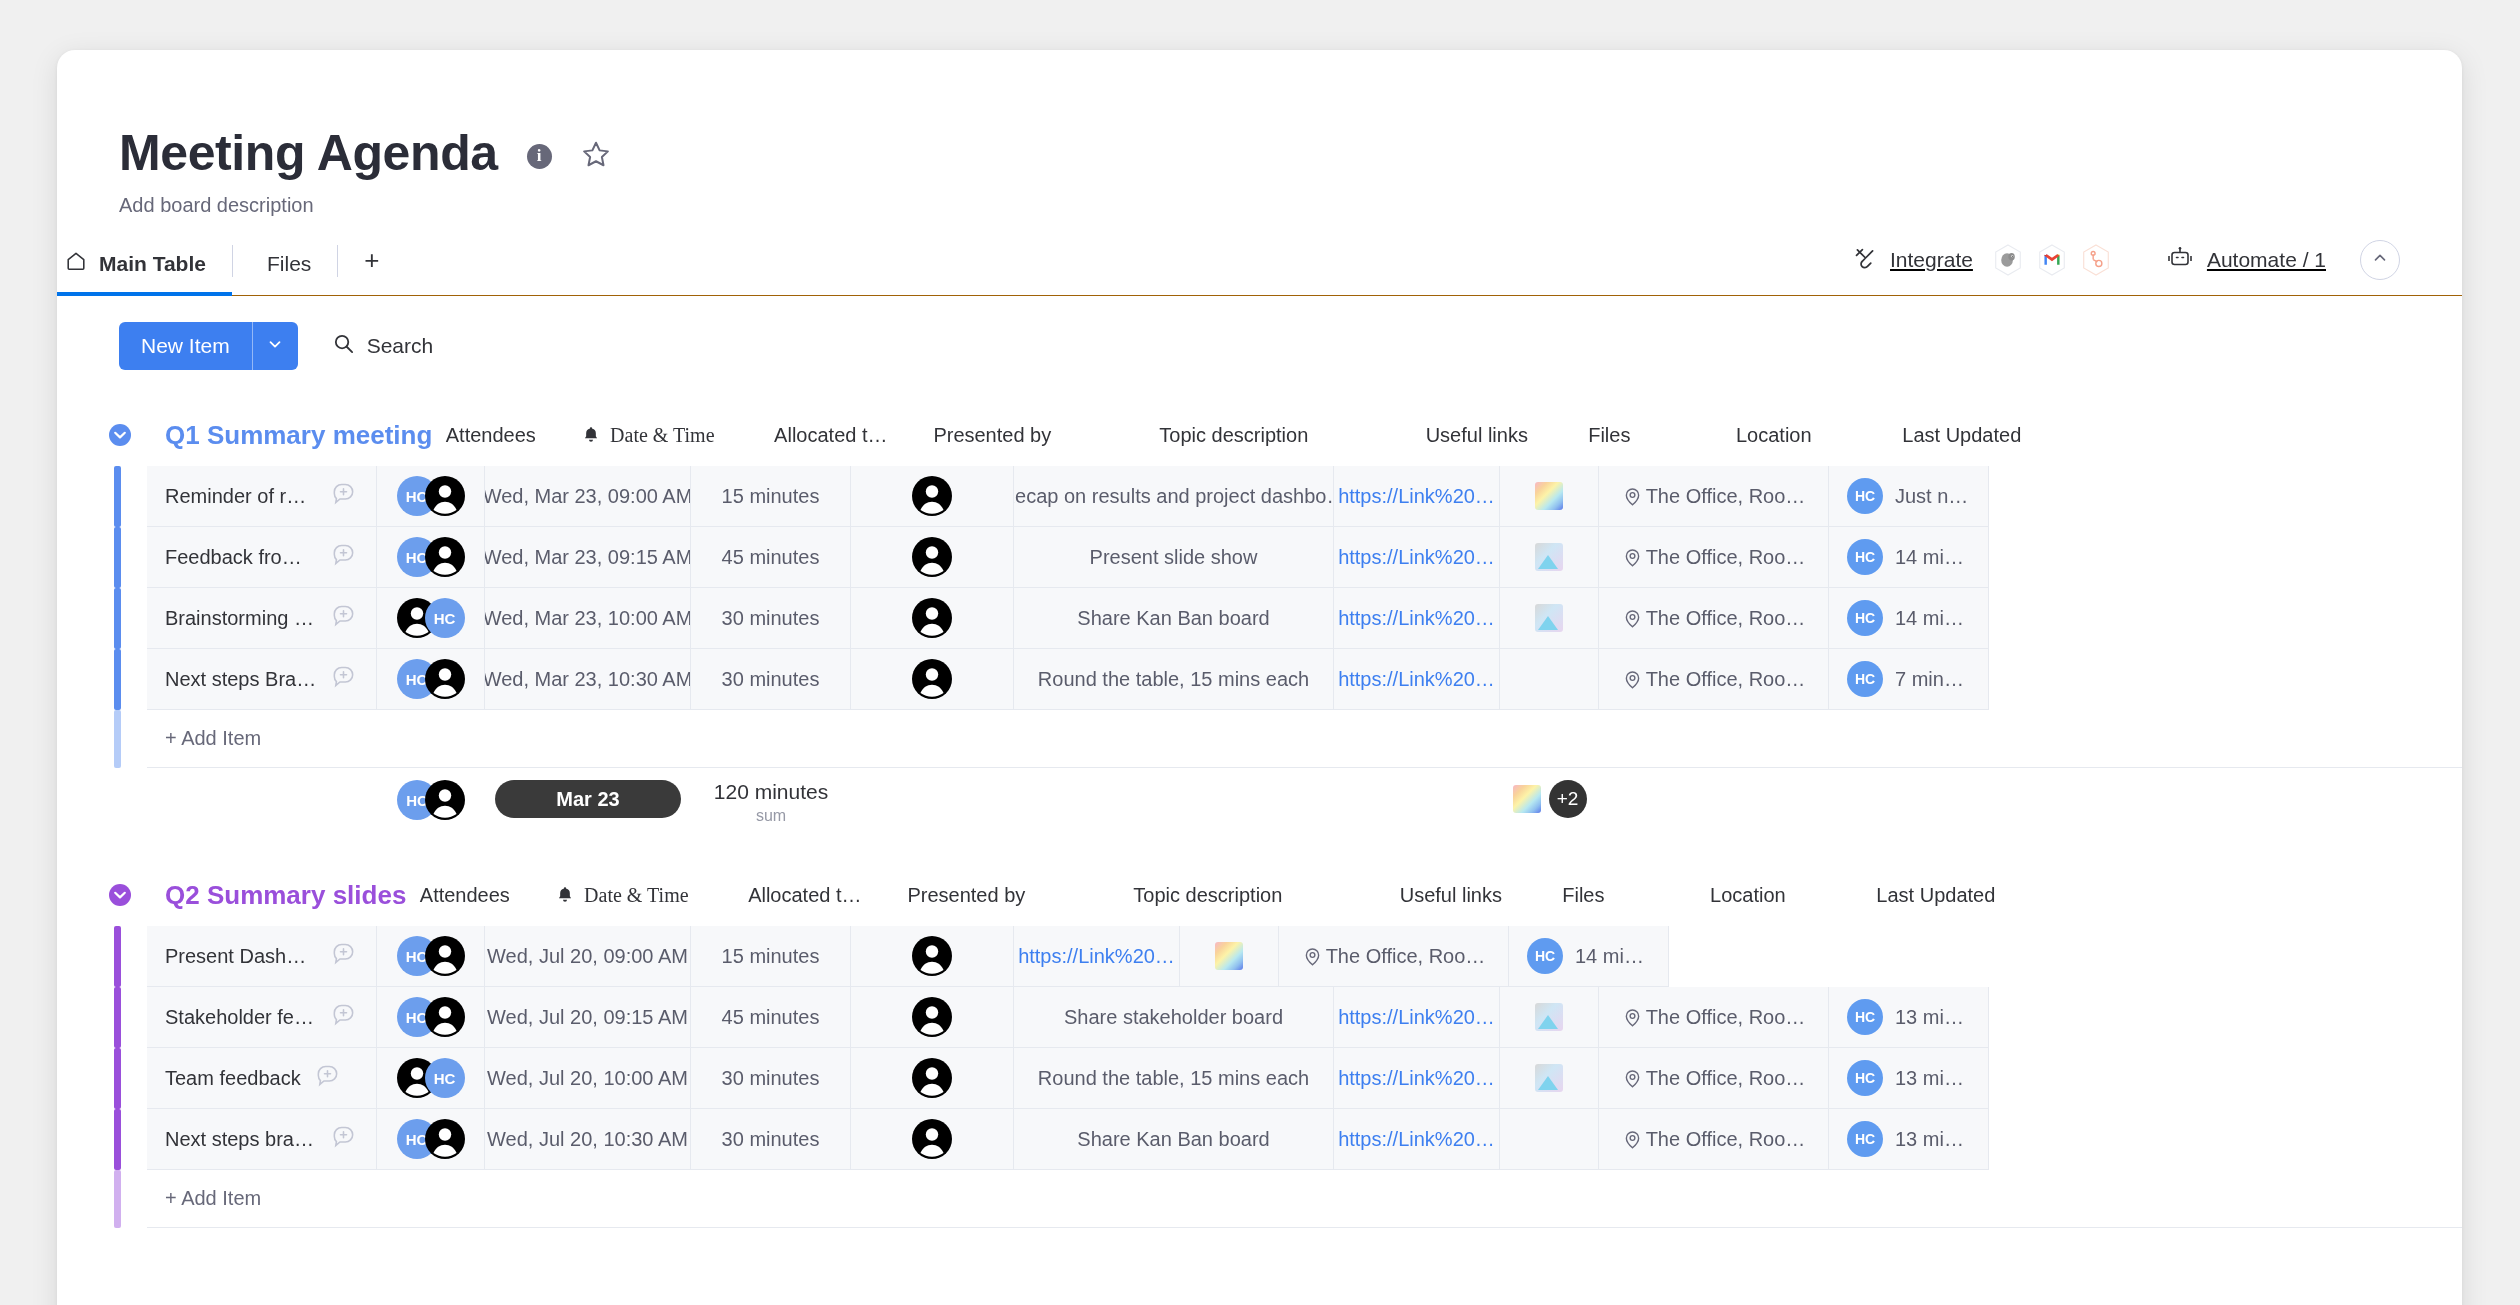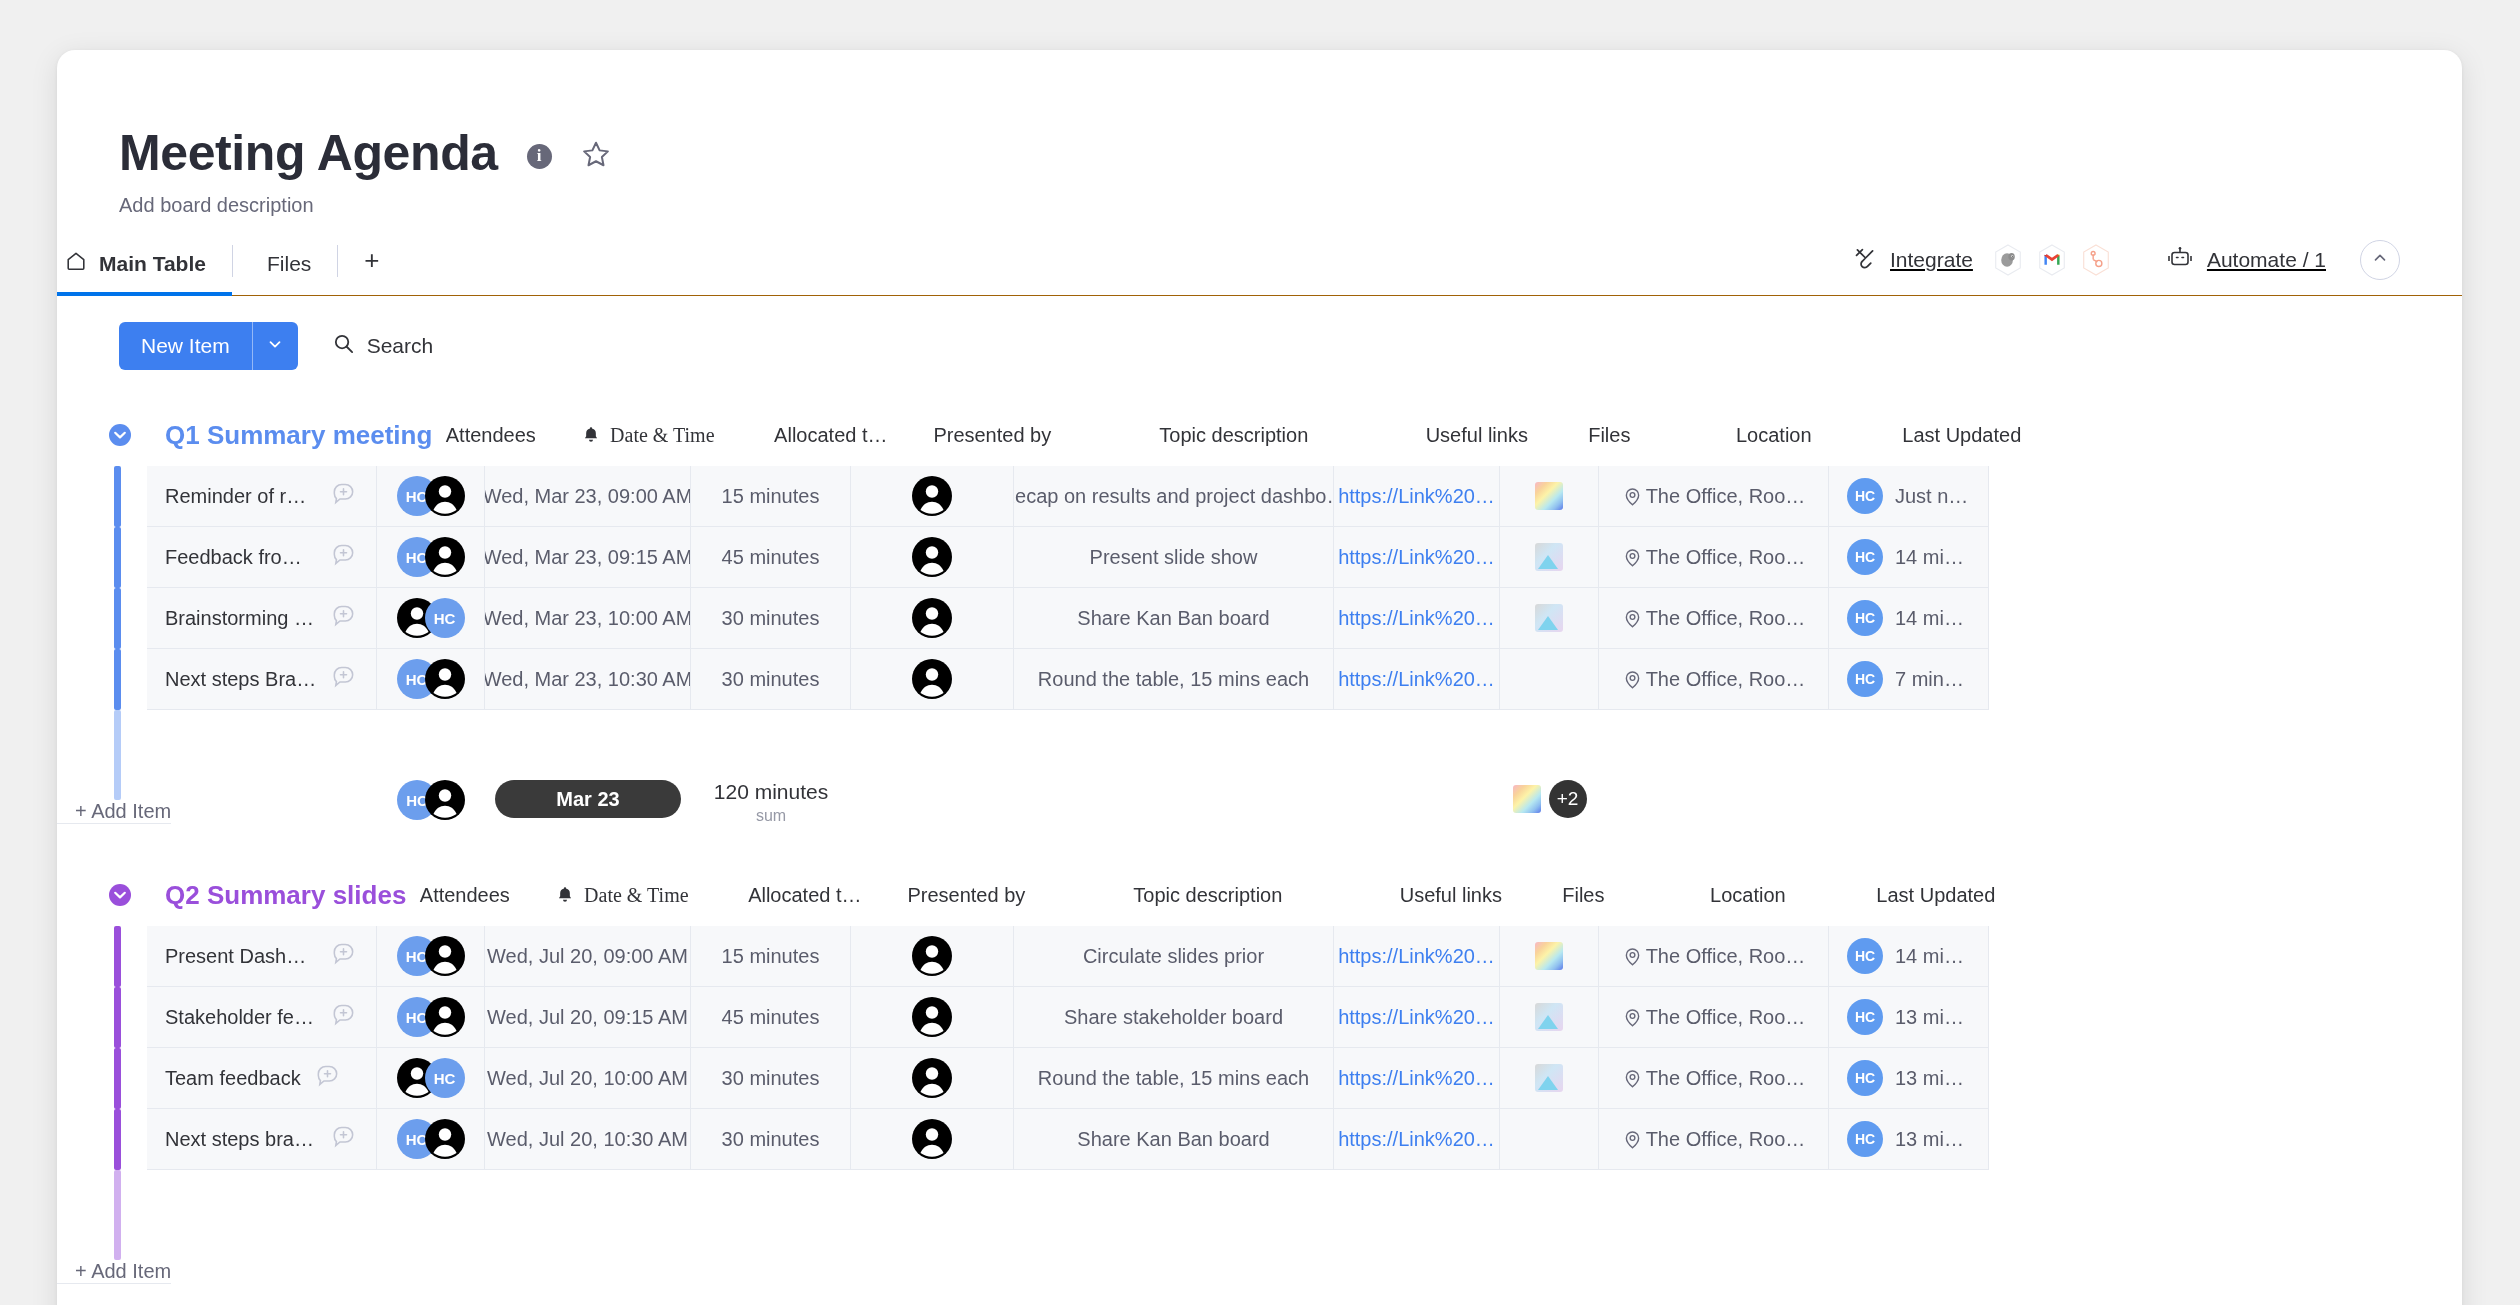--- a/index.html
+++ b/index.html
@@ -168,21 +168,21 @@
     width: 40px; height: 40px; border-radius: 50%;
     display: flex; align-items: center; justify-content: center;
     font-size: 15px; font-weight: bold; color: #fff;
     background: #6c9eed; flex: 0 0 40px;
   }
   .av.dark { background: #000; }
   .av-stack .av + .av { margin-left: -12px; }
   .av-sm { width: 36px; height: 36px; flex: 0 0 36px; font-size: 14px; background: #5f9bf0; }
 
   .add-item-row {
-    display: flex; align-items: flex-start; height: 58px; flex-direction: column;
+    display: flex; align-items: flex-end; height: 58px;
   }
   .add-item-label {
     flex: 1; font-size: 20px; color: #676879;
     padding-left: 18px;
     border-bottom: 1px solid #e6e9ef;
     height: 100%; display: flex; align-items: center;
   }
   .add-item-gutter { width: 90px; flex: 0 0 90px; height: 100%; display: flex; }
   .add-item-gutter .colorbar { opacity: 0.45; }
 
@@ -665,21 +665,20 @@
     <div class="cell c-alloc">15 minutes</div>
     <div class="cell c-present">
       <span class="av dark" style="background:transparent">
               <svg width="40" height="40" viewBox="0 0 40 40">
   <circle cx="20" cy="20" r="20" fill="#000"></circle>
   <circle cx="20" cy="15.5" r="6.2" fill="#fff"></circle>
   <path d="M8.5 34c2.2-5.4 6.6-8.2 11.5-8.2S29.3 28.6 31.5 34A20 20 0 0 1 8.5 34z" fill="#fff"></path>
 </svg>
             </span>
     </div>
-    <div class="cell c-topic">Circulate slides prior</div>
     <div class="cell c-links">https://Link%20…</div>
     <div class="cell c-files">
             <span class="thumb rainbow"></span>
           </div>
     <div class="cell c-location">
             <svg width="21" height="21" viewBox="0 0 24 24" fill="none" stroke="#676879" stroke-width="1.6">
   <path d="M12 21.5s7-6.1 7-11a7 7 0 1 0-14 0c0 4.9 7 11 7 11z"></path>
               <circle cx="12" cy="10.3" r="2.7"></circle>
             </svg>
             <span>The Office, Roo…</span>

